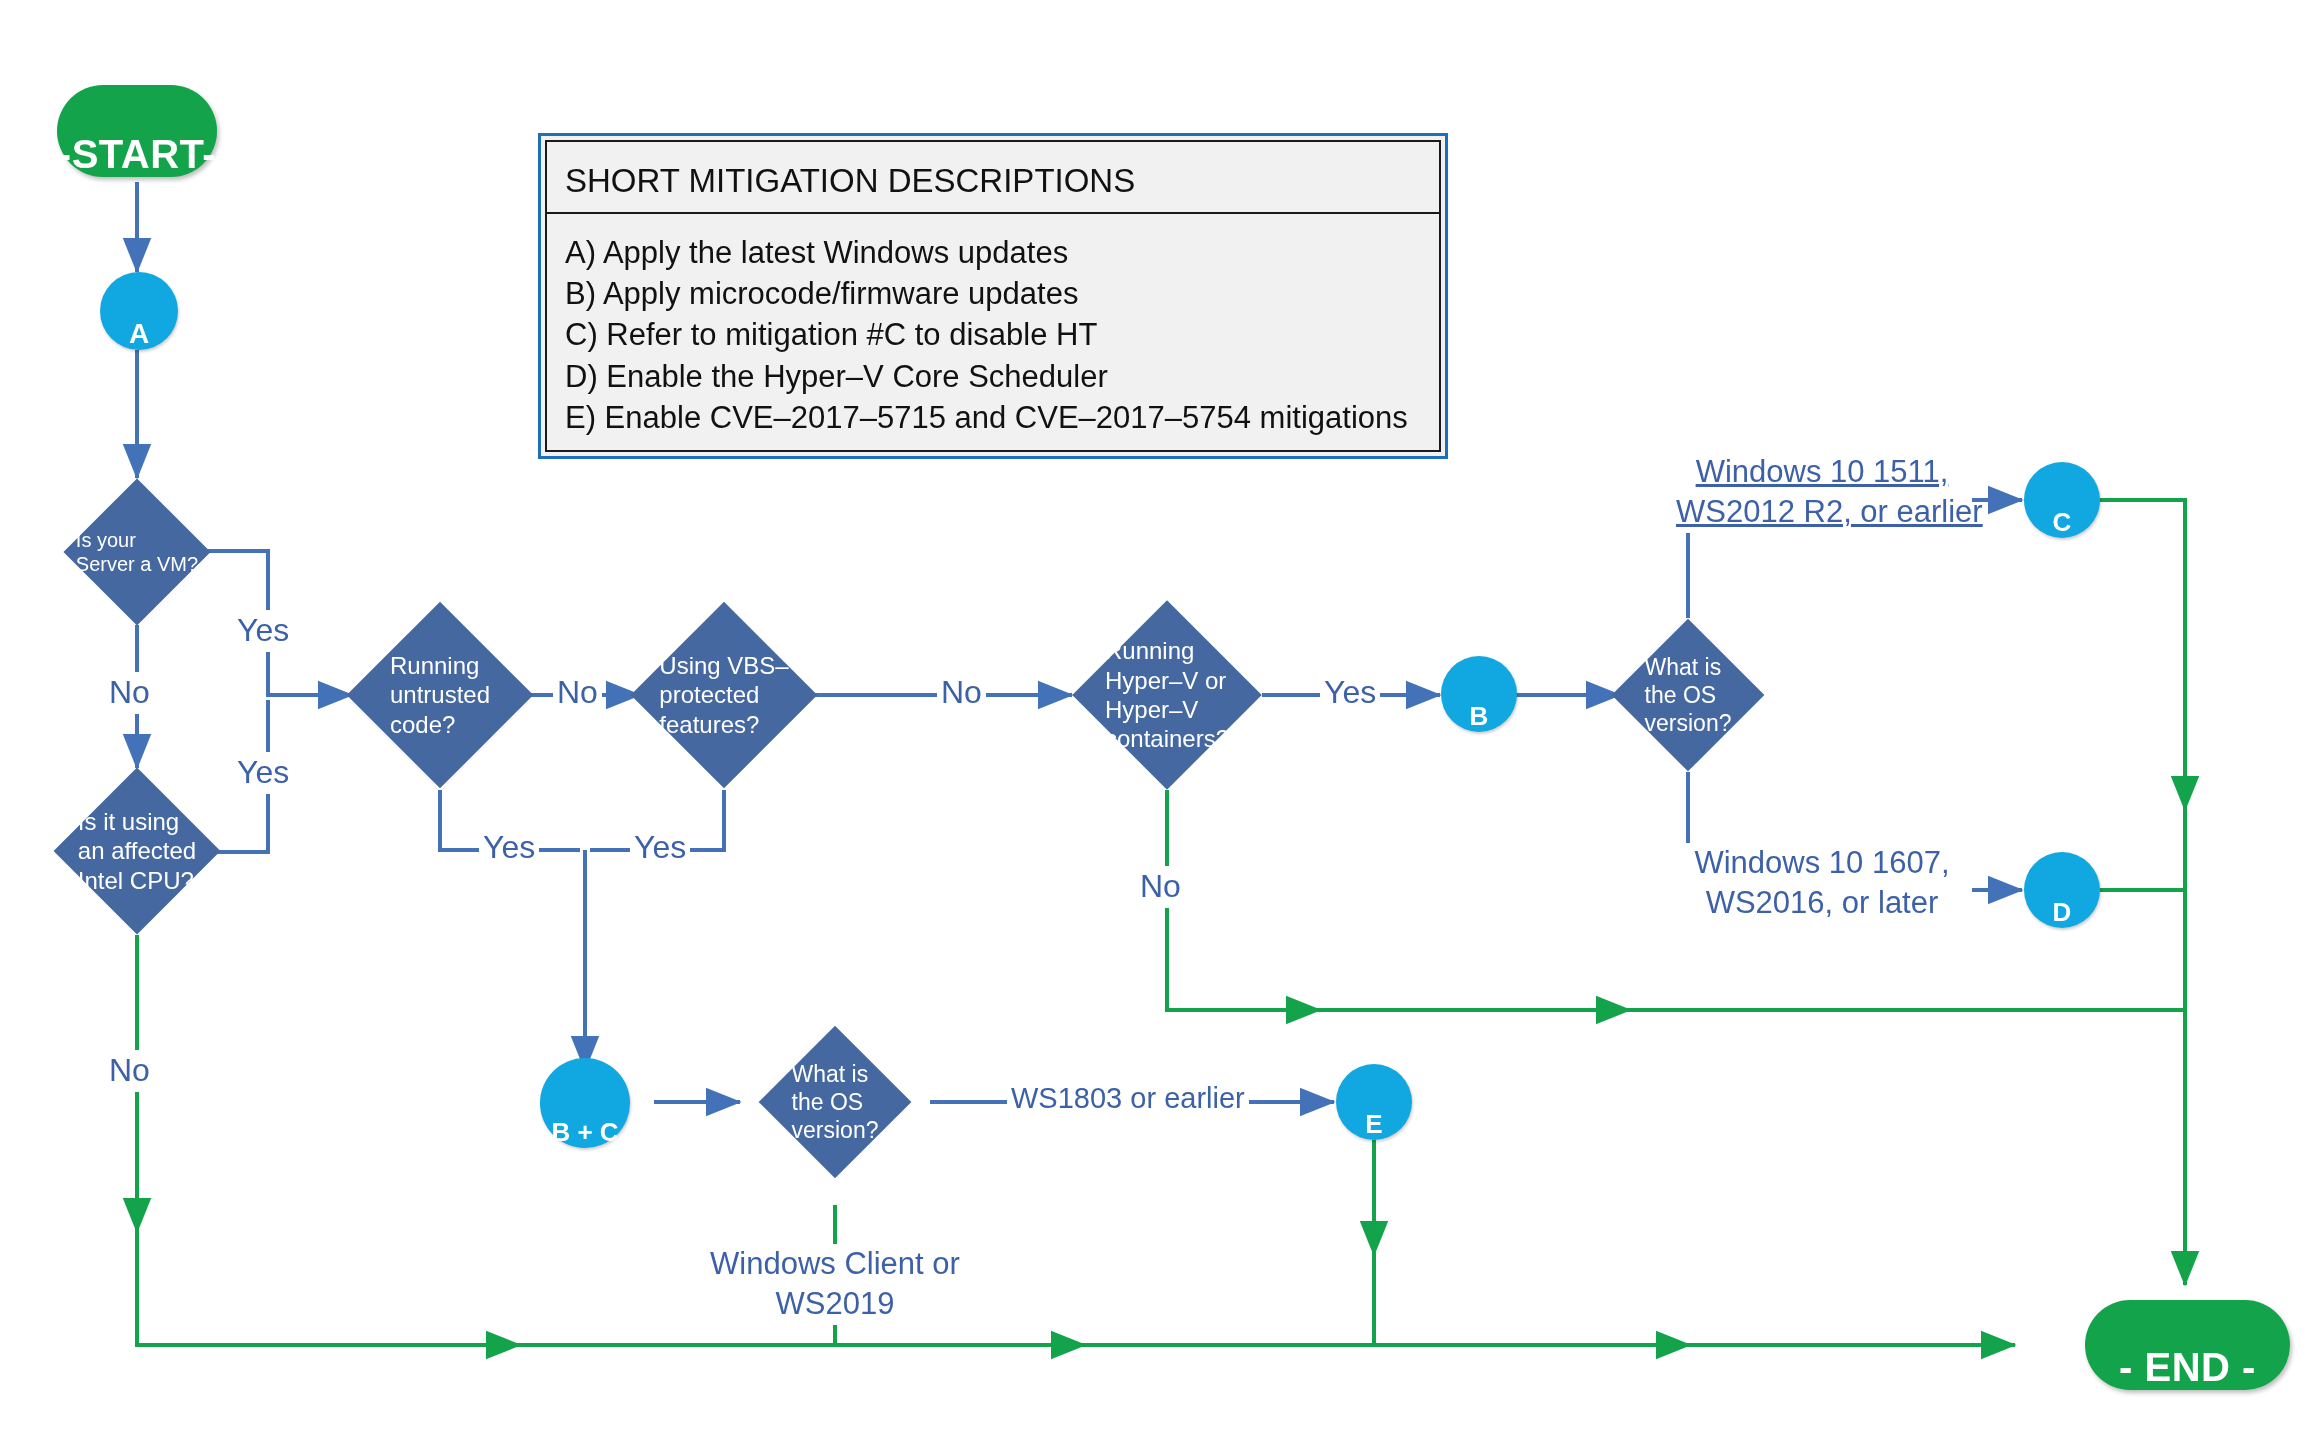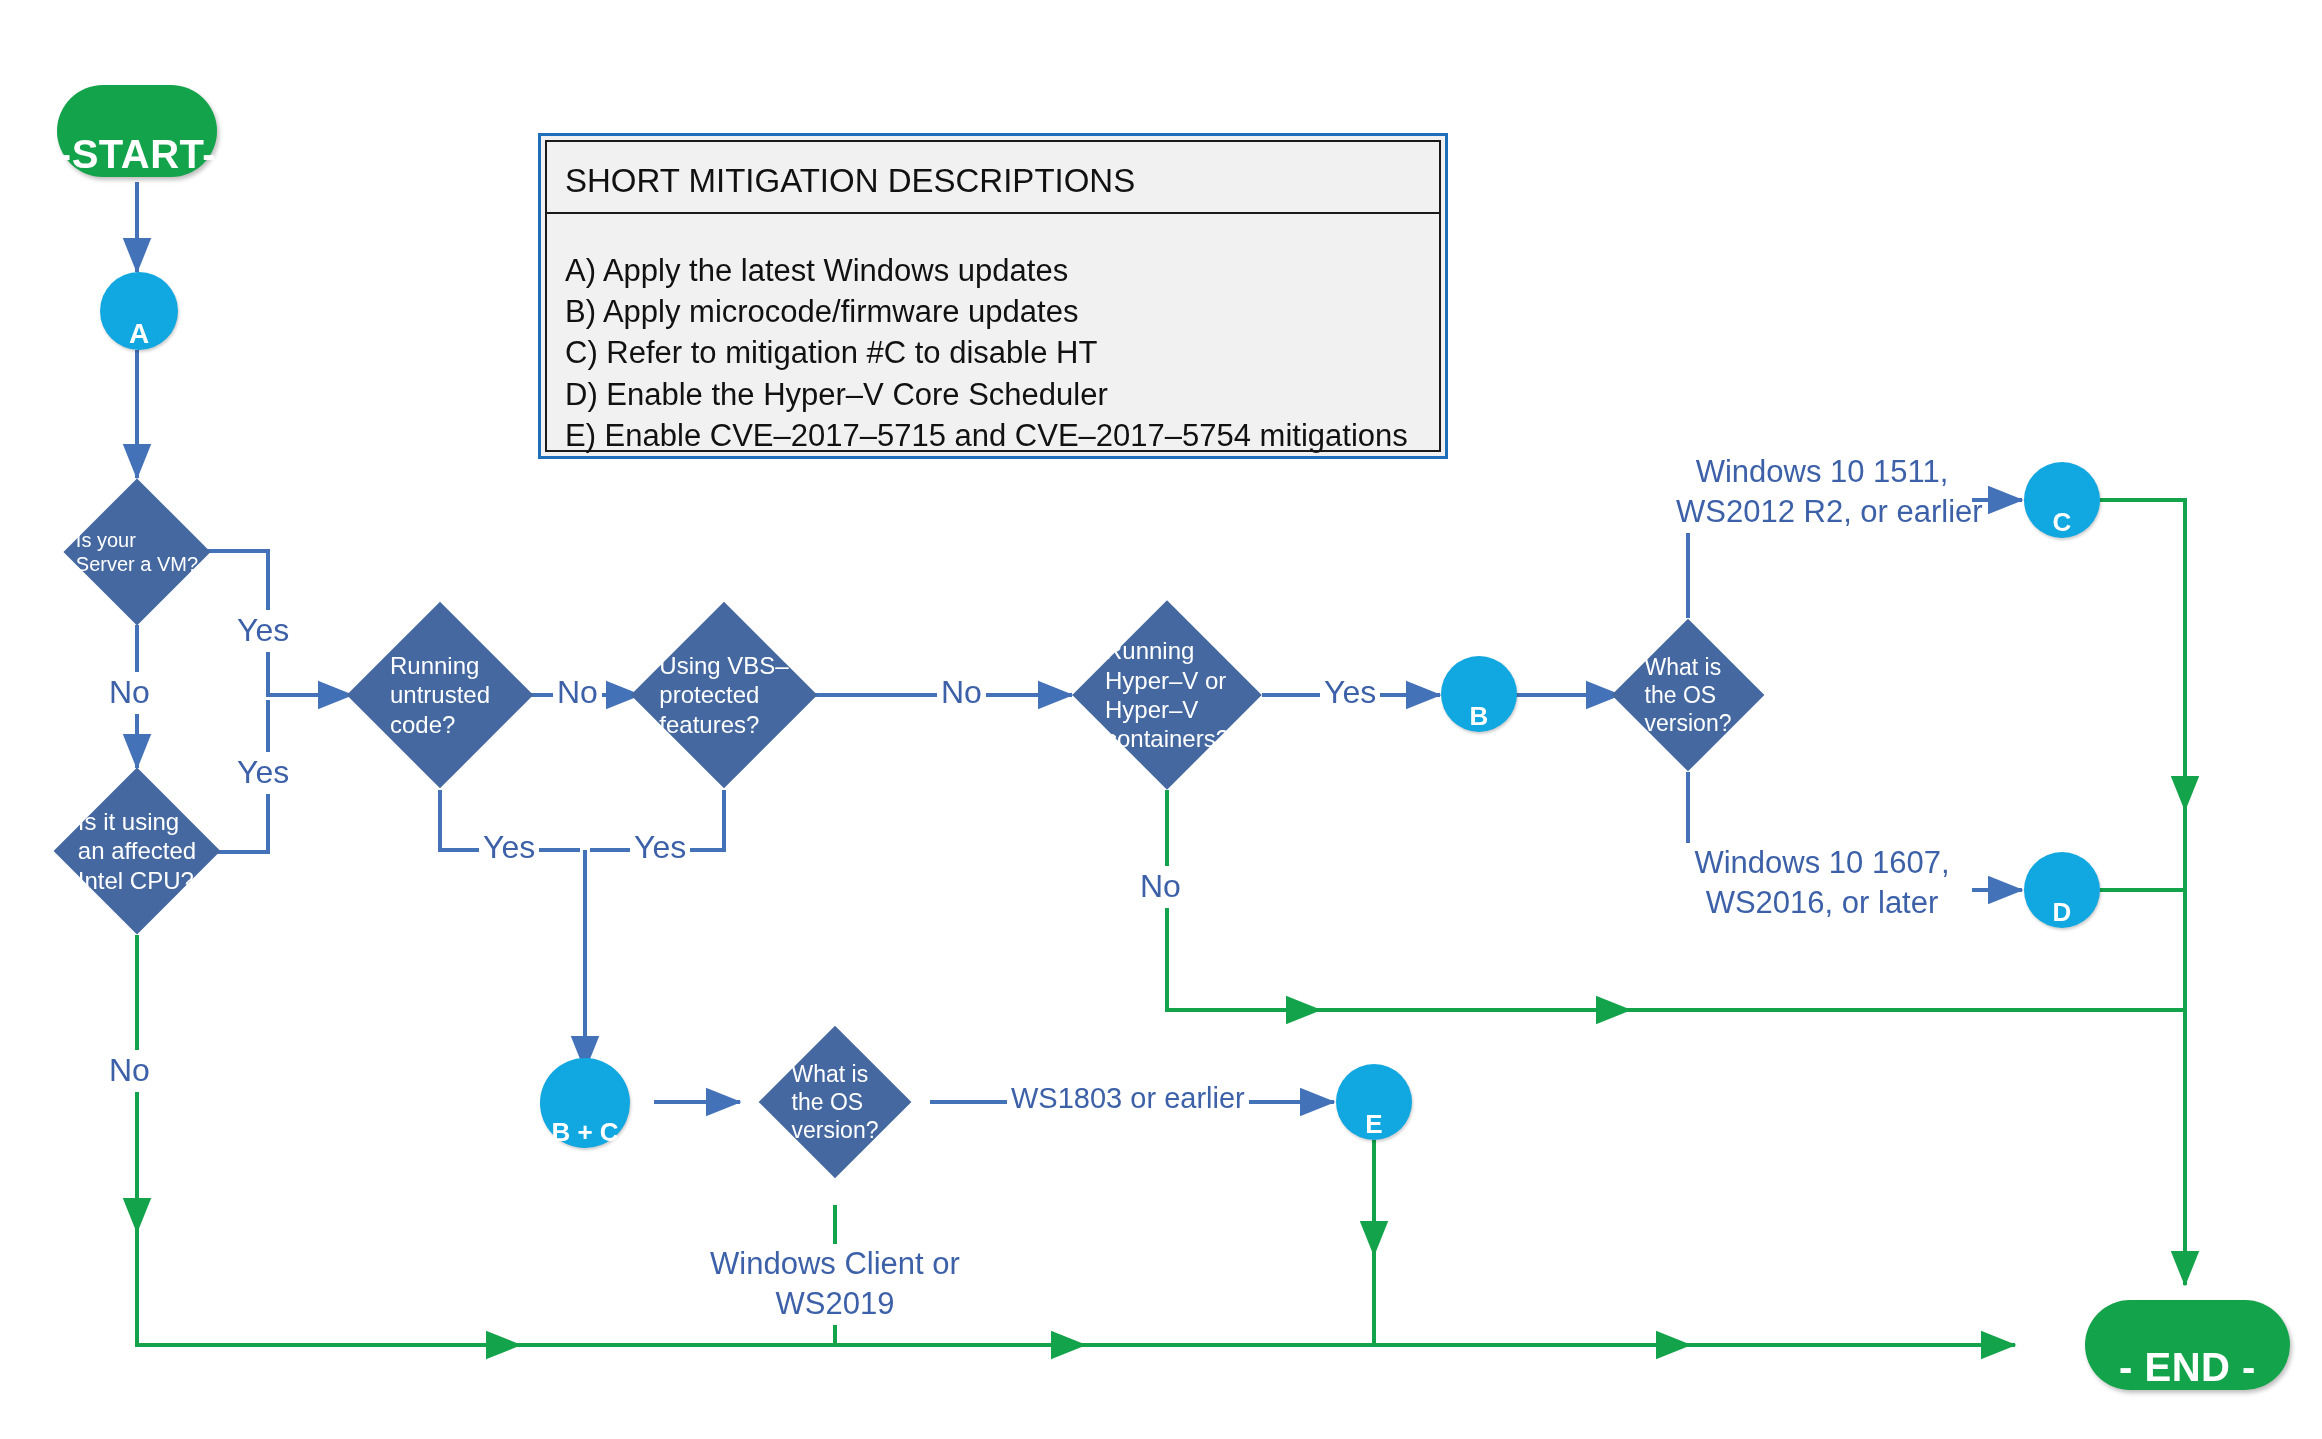--- a/index.html
+++ b/index.html
@@ -99,21 +99,21 @@
     flex-direction: column;
   }
   .legend-title {
     border-bottom: 2px solid #1a1a1a;
     color: #111111;
     font-size: 33px;
     padding: 20px 18px 12px 18px;
     white-space: nowrap;
   }
   .legend-body {
-    padding: 36px 18px 10px 18px;
+    padding: 18px 18px 10px 18px;
     color: #111111;
     font-size: 31px;
     line-height: 1.33;
   }
   .legend-line { white-space: nowrap; }
 </style>
 </head>
 <body>
 
 <div id="canvas">
@@ -311,21 +311,21 @@
 
   <div class="edge-label" style="left:553px; top:672px; font-size:32px;">No</div>
   <div class="edge-label" style="left:937px; top:672px; font-size:32px;">No</div>
 
   <div class="edge-label" style="left:479px; top:827px; font-size:32px;">Yes</div>
   <div class="edge-label" style="left:630px; top:827px; font-size:32px;">Yes</div>
 
   <div class="edge-label" style="left:1320px; top:672px; font-size:32px;">Yes</div>
   <div class="edge-label" style="left:1136px; top:866px; font-size:32px;">No</div>
 
-  <div class="edge-label" style="left:1672px; top:452px; width:300px; font-size:31px; text-align:center;">
+  <div class="edge-label" style="left:1672px; top:452px; width:300px; font-size:31px; text-align:center;text-decoration:underline;">
     <div>Windows 10 1511,</div>
     <div>WS2012 R2, or earlier</div>
   </div>
 
   <div class="edge-label" style="left:1672px; top:843px; width:300px; font-size:31px; text-align:center;">
     <div>Windows 10 1607,</div>
     <div>WS2016, or later</div>
   </div>
 
   <div class="edge-label" style="left:1007px; top:1080px; font-size:29px;">WS1803 or earlier</div>

